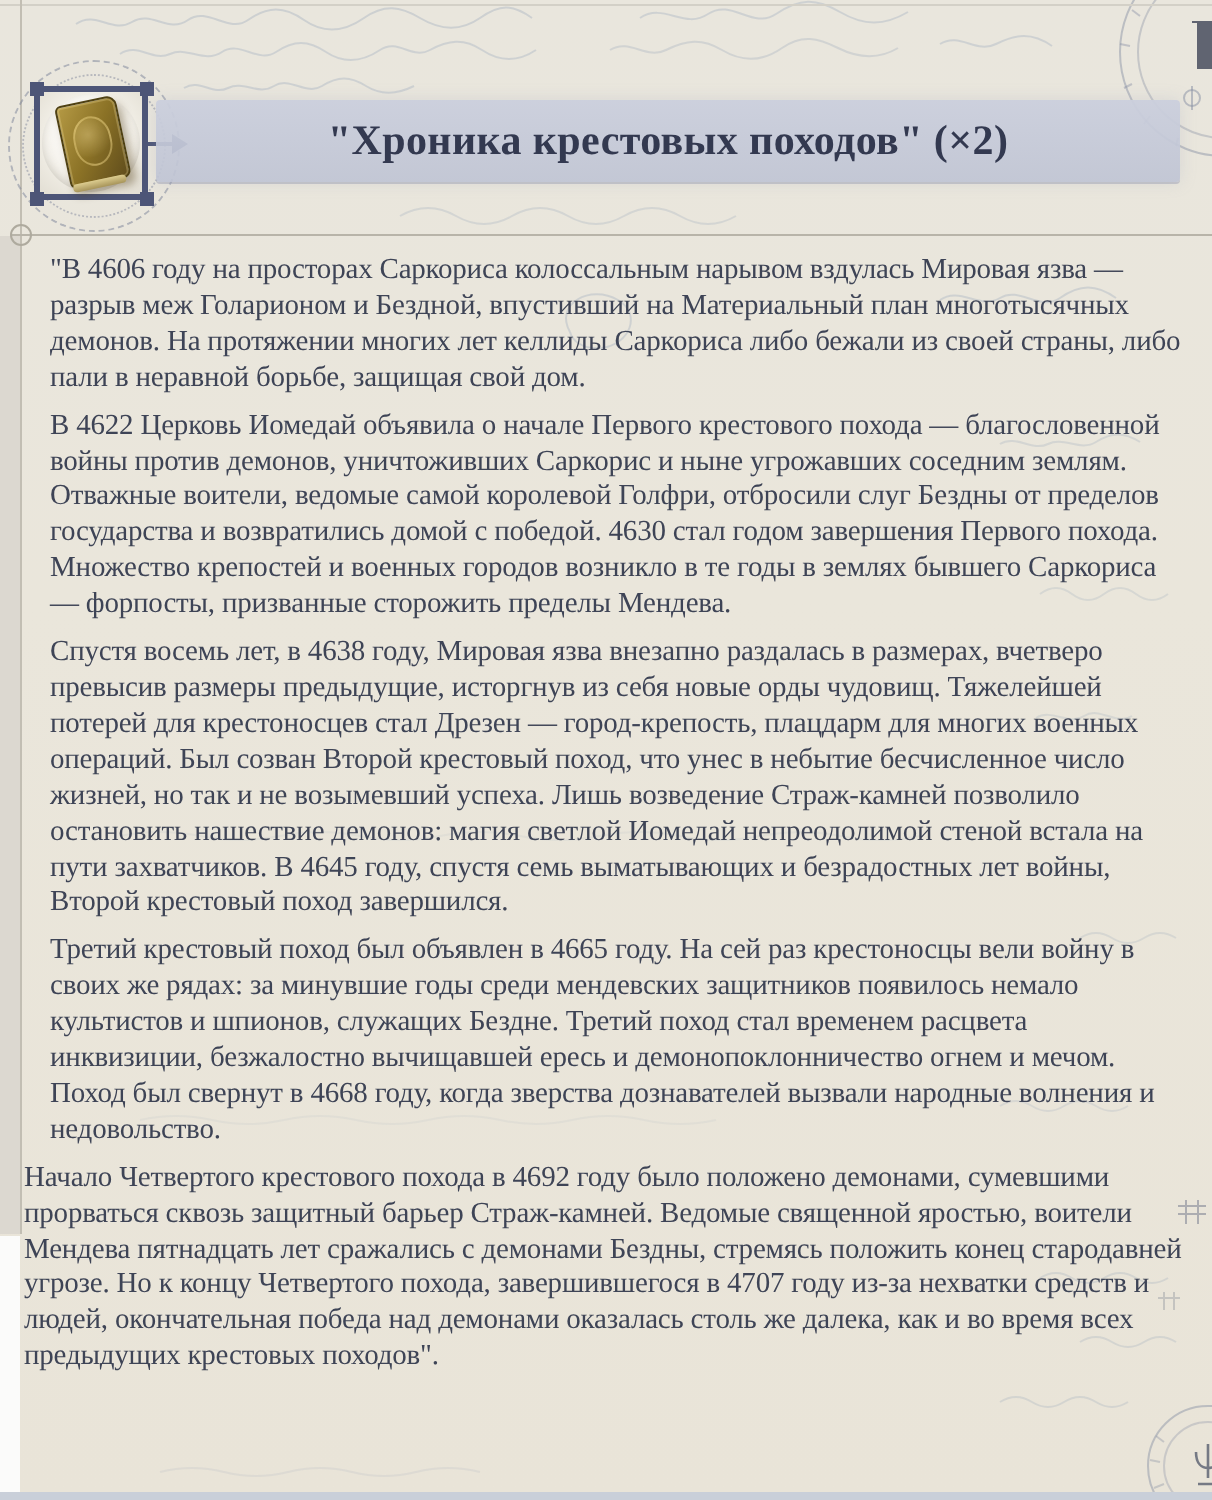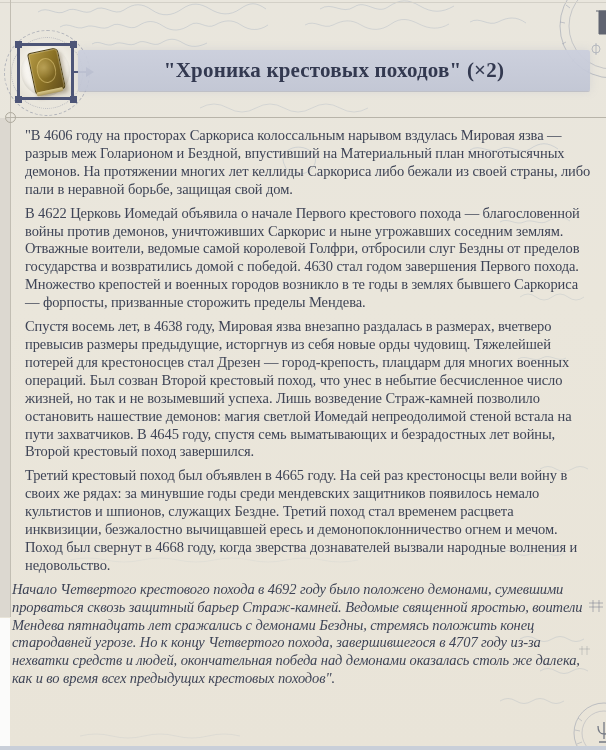--- a/index.html
+++ b/index.html
@@ -58,21 +58,21 @@
   .arrow-head { position:absolute; left:86px; top:67px; width:0; height:0; z-index:3;
     border-left:8px solid #4d5577; border-top:5px solid transparent; border-bottom:5px solid transparent; }
 
   
   .text-block {
     position:absolute; left:25px; top:127px; width:566px; z-index:2;
     color:#3e4456; font-size:14.5px; line-height:17.9px; letter-spacing:-0.1px;
     text-align:left;
   }
   .text-block p { margin:0 0 6px 0; }
-  .text-block p:last-child { margin-left:-13px; margin-bottom:0;font-style:italic; }
+  .text-block p:last-child { margin-left:-13px; margin-bottom:0; }
 </style>
 </head>
 <body>
 
 <div class="screen">
 
   <svg class="decor-svg" viewBox="0 0 606 750" xmlns="http://www.w3.org/2000/svg" fill="none">
     <g stroke="#93a2b8" stroke-width="1">
       <path d="M38,12 c10,-7 18,5 28,-1 s18,6 28,-1 s20,7 30,0 s18,-7 28,0 s20,6 30,-1 s18,-6 28,0 s20,7 30,0 s16,-7 26,0" opacity=".32"></path>
       <path d="M320,9 c12,-8 22,6 34,-2 s22,8 34,0 s20,-8 32,-1 s22,7 34,0" opacity=".3"></path>

